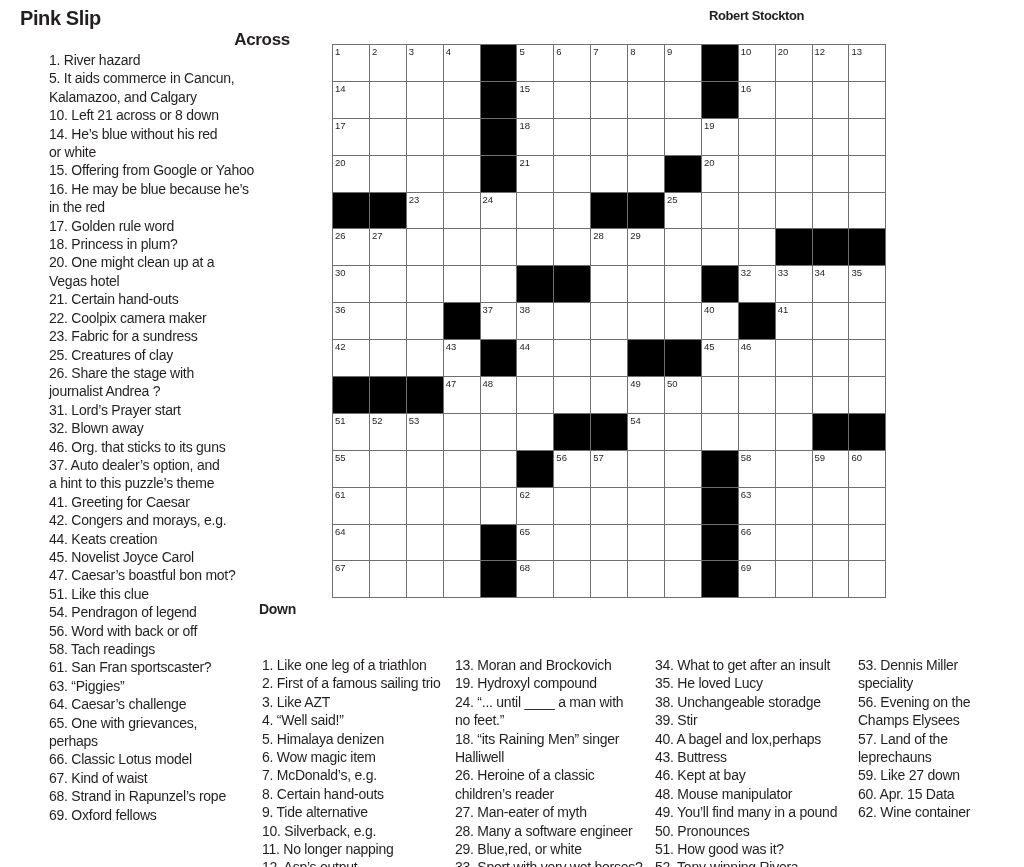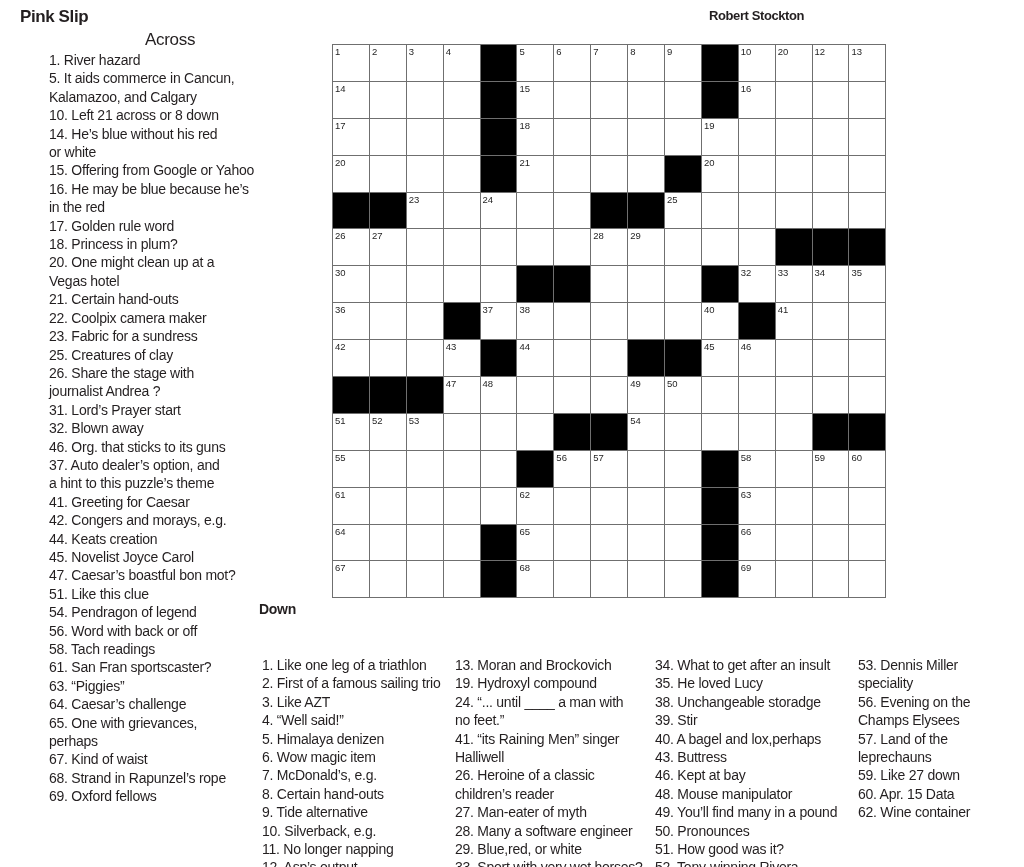--- a/index.html
+++ b/index.html
@@ -1,21 +1,21 @@
 <!DOCTYPE html>
 <html><head>
 <meta charset="utf-8">
 <style>
   html,body{margin:0;padding:0;background:#ffffff;}
   .page{position:relative;width:1024px;height:867px;background:#ffffff;
         font-family:"Liberation Sans", sans-serif;color:#231f20;overflow:hidden;}
-  .title{position:absolute;left:20px;top:7px;font-size:17px;font-weight:bold;letter-spacing:-0.4px;}
+  .title{position:absolute;left:20px;top:7px;font-size:20px;font-weight:bold;letter-spacing:-0.4px;}
   .author{position:absolute;left:709px;top:8px;font-size:13px;font-weight:bold;letter-spacing:-0.4px;}
-  .across-heading{position:absolute;left:50px;top:30px;width:240px;text-align:center;
-        font-size:17px;font-weight:normal;letter-spacing:-0.3px;}
+  .across-heading{position:absolute;left:50px;top:30px;width:240px;text-align:right;
+        font-size:17px;font-weight:bold;letter-spacing:-0.3px;}
   .across-list{position:absolute;left:49px;top:51px;width:256px;}
   .clue{font-size:14px;line-height:18.4px;letter-spacing:-0.25px;white-space:pre-line;}
   .down-heading{position:absolute;left:259px;top:601px;font-size:14px;font-weight:bold;letter-spacing:-0.3px;}
   .down-cols{position:absolute;left:262px;top:628px;display:flex;}
   .down-col{flex:0 0 auto;margin-top:28px;}
   .down-col.col0{width:193px;}
   .down-col.col1{width:200px;}
   .down-col.col2{width:203px;}
   .down-col.col3{width:160px;}
   .grid{position:absolute;left:332px;top:44px;display:grid;
@@ -67,20 +67,21 @@
       <div class="clue">47. Caesar’s boastful bon mot?</div>
       <div class="clue">51. Like this clue</div>
       <div class="clue">54. Pendragon of legend</div>
       <div class="clue">56. Word with back or off</div>
       <div class="clue">58. Tach readings</div>
       <div class="clue">61. San Fran sportscaster?</div>
       <div class="clue">63. “Piggies”</div>
       <div class="clue">64. Caesar’s challenge</div>
       <div class="clue">65. One with grievances,
 perhaps</div>
+      <div class="clue">66. Classic Lotus model</div>
       <div class="clue">67. Kind of waist</div>
       <div class="clue">68. Strand in Rapunzel’s rope</div>
       <div class="clue">69. Oxford fellows</div>
     </div>
 
   <div class="grid" id="grid">
       <div class="cell">
         <span class="num">1</span>
       </div>
       <div class="cell">
@@ -455,21 +456,21 @@
         <div class="clue">9. Tide alternative</div>
         <div class="clue">10. Silverback, e.g.</div>
         <div class="clue">11. No longer napping</div>
         <div class="clue">12. Asp’s output</div>
       </div>
       <div class="down-col col1">
         <div class="clue">13. Moran and Brockovich</div>
         <div class="clue">19. Hydroxyl compound</div>
         <div class="clue">24. “... until ____ a man with
 no feet.”</div>
-        <div class="clue">41. “its Raining Men” singer
+        <div class="clue">18. “its Raining Men” singer
 Halliwell</div>
         <div class="clue">26. Heroine of a classic
 children’s reader</div>
         <div class="clue">27. Man-eater of myth</div>
         <div class="clue">28. Many a software engineer</div>
         <div class="clue">29. Blue,red, or white</div>
         <div class="clue">33. Sport with very wet horses?</div>
       </div>
       <div class="down-col col2">
         <div class="clue">34. What to get after an insult</div>

